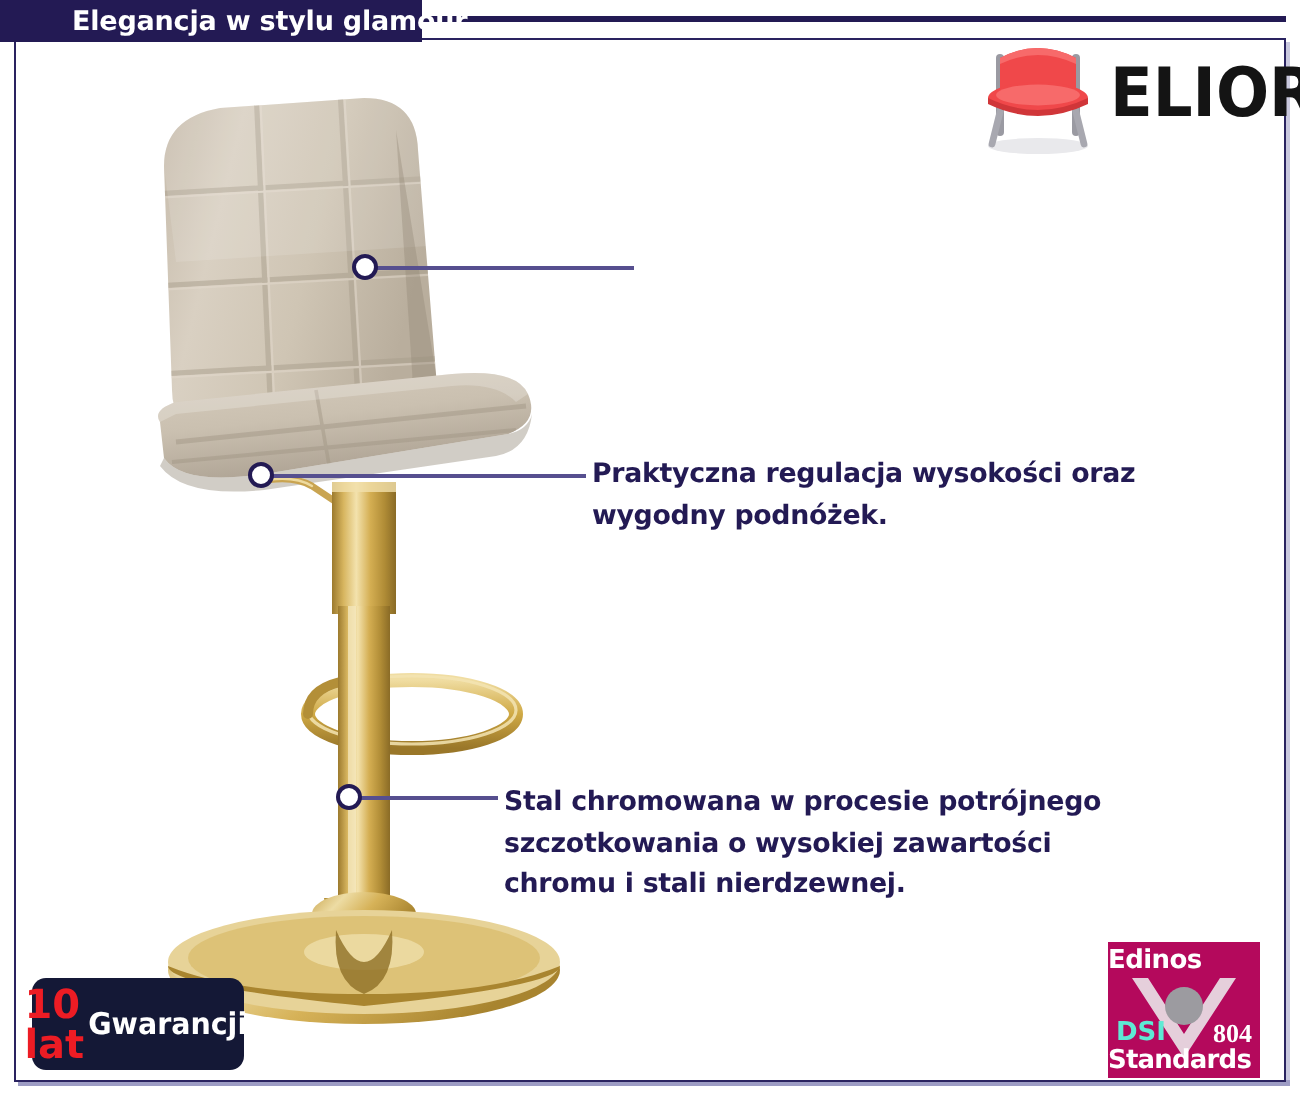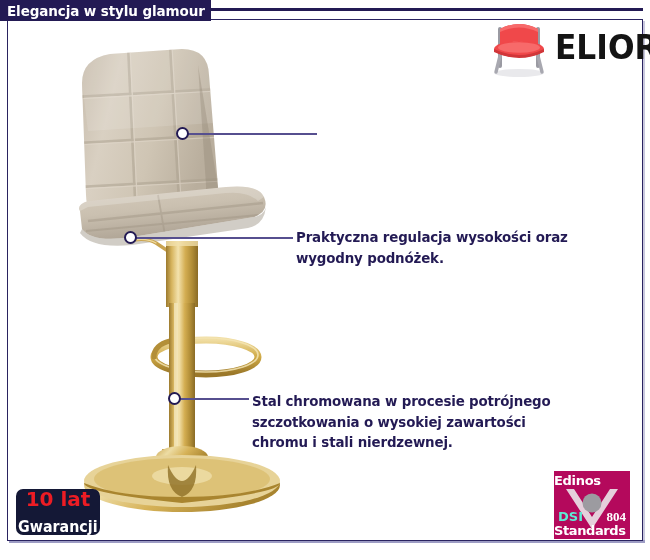--- a/index.html
+++ b/index.html
@@ -32,20 +32,21 @@
     padding-left: 7px;
     z-index: 6;
   }
   #header-title {
     color: #ffffff;
     font-size: 13.5px;
     font-weight: bold;
     letter-spacing: -0.1px;
     white-space: nowrap;
     font-family: "DejaVu Sans", sans-serif;
+    margin-left: 29px;
   }
   #header-rule {
     position: absolute;
     left: 211px;
     top: 8px;
     width: 432px;
     height: 3px;
     background: #231a54;
     z-index: 5;
   }
@@ -159,29 +160,29 @@
 
   #callout-3-text { left: 252px; top: 392px; width: 330px; }
   #callout-3-dot  { left: 168px; top: 392px; }
   #callout-3-line { left: 179px; top: 398px; width: 70px; }
 
   
   #warranty-badge {
     position: absolute;
     left: 16px;
     top: 489px;
-    width: 84px;
+    width: 106px;
     height: 46px;
     background: #141836;
     border-radius: 7px;
     z-index: 9;
     display: flex;
-    flex-direction: column;
+    flex-direction: row;
     align-items: center;
-    justify-content: space-between;
+    justify-content: center;
     line-height: 1;
   }
   #warranty-years {
     color: #ed1c24;
     font-size: 20px;
     font-weight: bold;
     font-family: "DejaVu Sans", sans-serif;
     margin-bottom: 1px;
   }
   #warranty-label {

